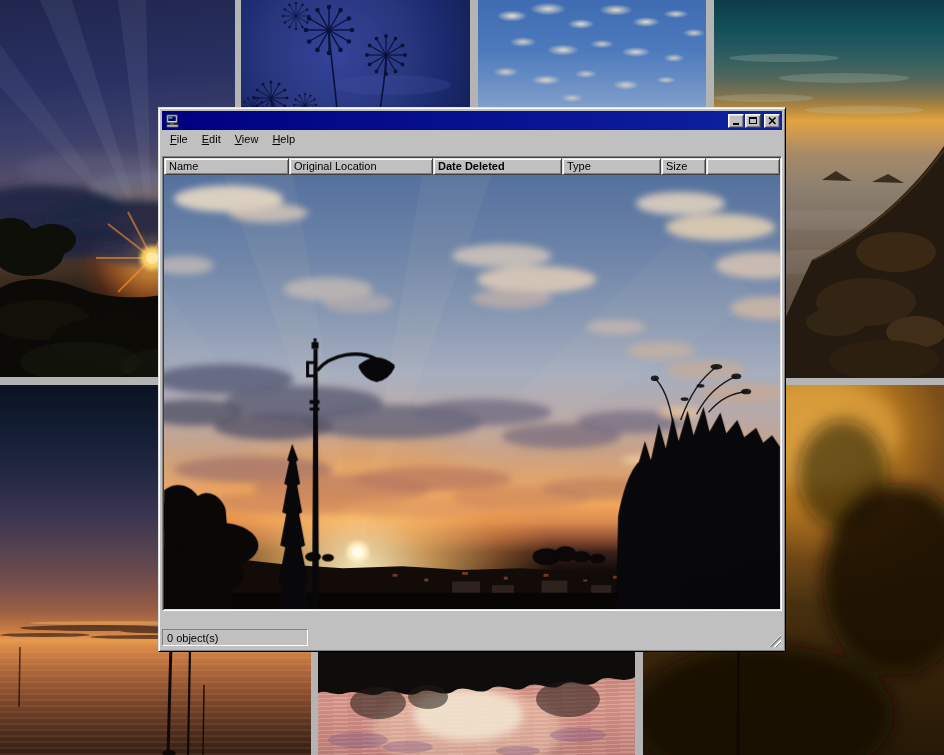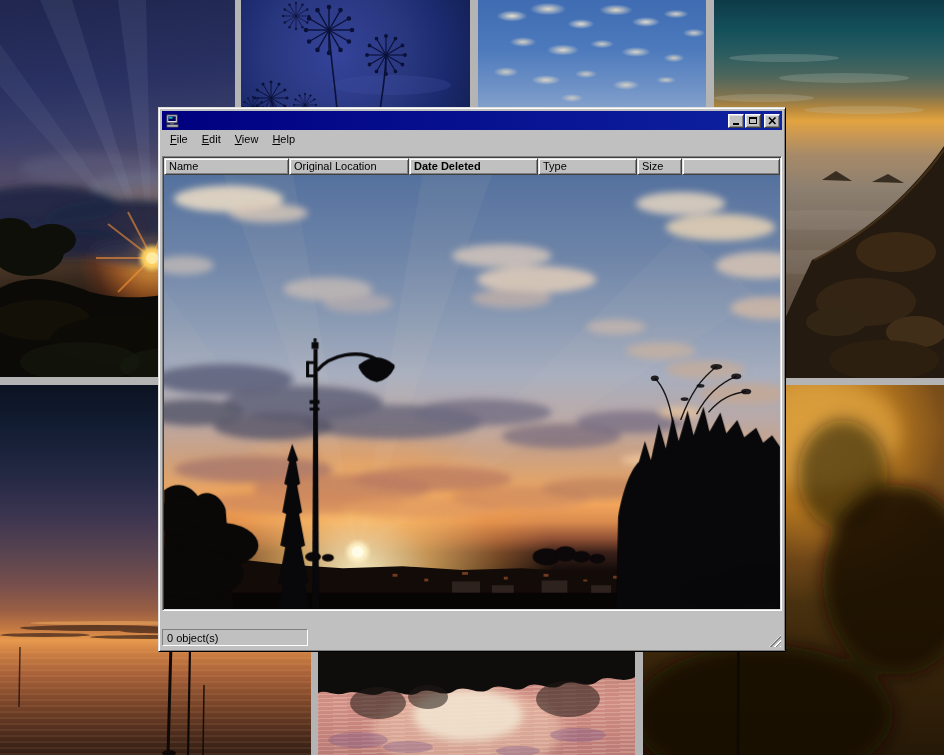--- a/index.html
+++ b/index.html
@@ -80,21 +80,21 @@
   .menu-item::first-letter{text-decoration:underline;}
   .listview{flex:1;margin-top:6px;position:relative;
     border:1px solid;border-color:#808080 #fff #fff #808080;
     box-shadow:inset 1px 1px 0 #404040, inset -1px -1px 0 #dfdfdf;
     background:#fde047;display:flex;flex-direction:column;overflow:hidden;}
   .hdr{flex:0 0 17px;display:flex;background:#c0c0c0;margin:1px 1px 0 1px;}
   .hcell{box-sizing:border-box;height:17px;line-height:15px;padding:0 4px;
     background:#c0c0c0;overflow:hidden;white-space:nowrap;
     border:1px solid;border-color:#dfdfdf #404040 #404040 #dfdfdf;
     box-shadow:inset 1px 1px 0 #fff, inset -1px -1px 0 #808080;}
-  .hc0{width:125px;} .hc1{width:120px;} .hc2{width:129px;font-weight:bold;} .hc3{width:99px;}
+  .hc0{width:125px;} .hc1{width:144px;} .hc2{width:129px;font-weight:bold;} .hc3{width:99px;}
   .hc4{width:45px;padding-right:8px;} .hcf{flex:1;}
   .photo{flex:1;position:relative;margin:0 1px 1px 1px;
     background:
       radial-gradient(ellipse 260px 210px at 195px 397px, rgba(255,244,200,.95), rgba(255,196,110,.7) 28%, rgba(250,160,70,.32) 55%, rgba(0,0,0,0) 75%),
       linear-gradient(180deg,#54719e 0%,#6d84a8 18%,#8b9bb4 34%,#a7aebf 46%,#b9a9a8 56%,#caa184 64%,#e3a469 71%,#f2a55c 76%,#d98a4e 80%,#8c4e33 84%,#3a2019 87%,#140c0a 91%,#0a0606 100%);}
   .photo svg{position:absolute;inset:0;width:100%;height:100%;}
   .statusbar{flex:0 0 19px;margin-top:18px;display:flex;gap:3px;position:relative;}
   .spanel{box-sizing:border-box;height:17px;line-height:15px;padding:1px 4px;
     border:1px solid;border-color:#808080 #fff #fff #808080;overflow:hidden;white-space:nowrap;}
   .sp1{width:146px;flex:0 0 146px;}

